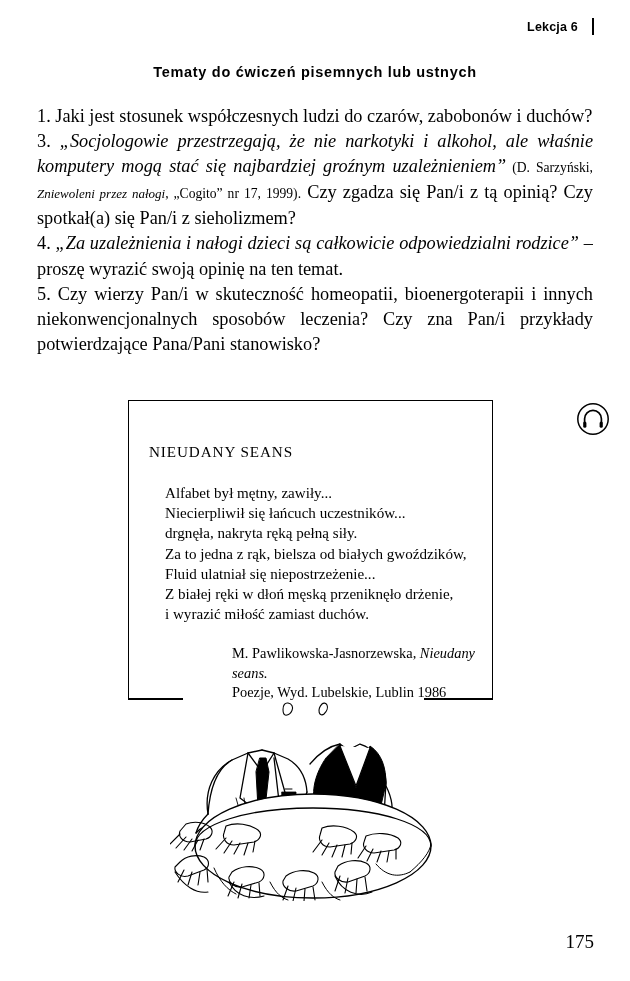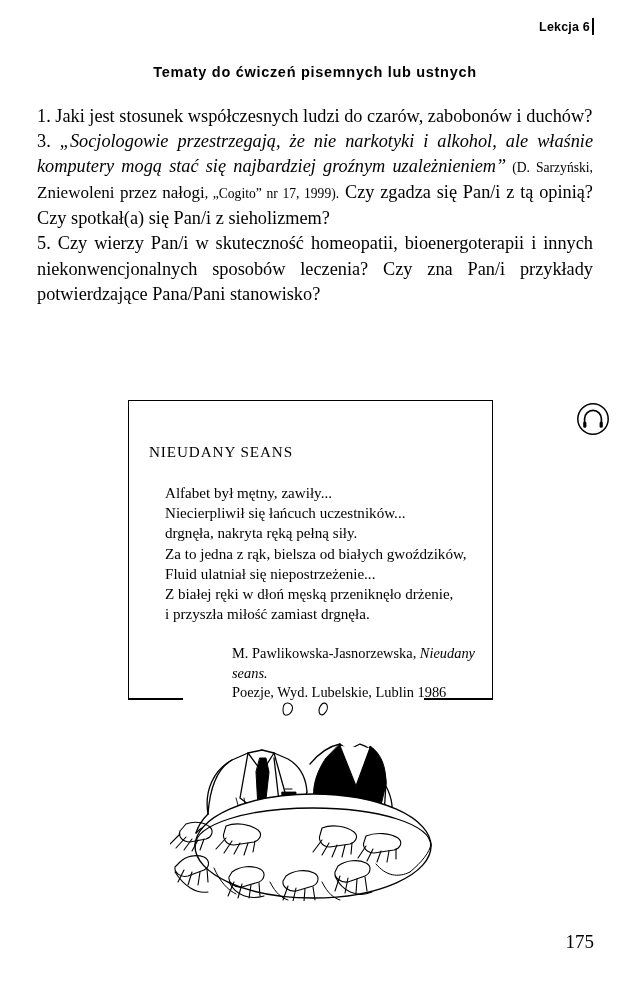--- a/index.html
+++ b/index.html
@@ -16,21 +16,21 @@
     overflow: hidden;
   }
 
   
   .header {
     position: absolute;
     top: 18px;
     right: 36px;
     display: flex;
     align-items: center;
-    gap: 2px;
+    gap: 14px;
   }
   .header-label {
     font-family: "Liberation Sans", sans-serif;
     font-weight: bold;
     font-size: 12.5px;
     letter-spacing: 0.2px;
   }
   .header-rule {
     width: 2px;
     height: 17px;
@@ -65,21 +65,22 @@
   .exercise {
     margin: 0 0 0 0;
   }
   .exercise + .exercise { margin-top: 0; }
   .q-italic { font-style: italic; }
   .cite {
     font-size: 13.6px;
     margin-top: 48px;
   }
   .cite-italic {
-    font-size: 17px;
+    font-size: 13px;
+    font-style: italic;
   }
 
   
   .audio-marker {
     position: absolute;
     left: 576px;
     top: 402px;
     width: 34px;
     height: 34px;
   }
@@ -187,20 +188,24 @@
     <span>1.</span>
     <span>Jaki jest stosunek współczesnych ludzi do czarów, zabobonów i duchów?</span>
   </p>
 
 
   <p class="exercise">
     <span>3.</span>
     <span class="q-italic">„Socjologowie przestrzegają, że nie narkotyki i alkohol, ale właśnie komputery mogą stać się najbardziej groźnym uzależnieniem”</span><span class="cite"> (D. Sarzyński, </span><span class="cite-italic">Zniewoleni przez nałogi</span><span class="cite">, „Cogito” nr 17, 1999).</span><span> Czy zgadza się Pan/i z tą opinią? Czy spotkał(a) się Pan/i z sieholizmem?</span>
   </p>
 
+  <p class="exercise">
+    <span>4.</span>
+    <span class="q-italic">„Za uzależnienia i nałogi dzieci są całkowicie odpowiedzialni rodzice”</span><span> – proszę wyrazić swoją opinię na ten temat.</span>
+  </p>
 
   <p class="exercise">
     <span>5.</span>
     <span>Czy wierzy Pan/i w skuteczność homeopatii, bioenergoterapii i innych niekonwencjonalnych sposobów leczenia? Czy zna Pan/i przykłady potwierdzające Pana/Pani stanowisko?</span>
   </p>
 
 </div>
 
 <div class="audio-marker">
   <svg viewBox="0 0 34 34" width="34" height="34" aria-hidden="true">
@@ -214,21 +219,21 @@
 <div class="poem-box">
   <div class="poem-inner">
     <div class="poem-title">NIEUDANY SEANS</div>
     <div class="poem-body">
       <div class="poem-line">Alfabet był mętny, zawiły...</div>
       <div class="poem-line">Niecierpliwił się łańcuch uczestników...</div>
       <div class="poem-line">drgnęła, nakryta ręką pełną siły.</div>
       <div class="poem-line">Za to jedna z rąk, bielsza od białych gwoździków,</div>
       <div class="poem-line">Fluid ulatniał się niepostrzeżenie...</div>
       <div class="poem-line">Z białej ręki w dłoń męską przeniknęło drżenie,</div>
-      <div class="poem-line">i przyszła miłość zamiast drgnęła.</div>
+      <div class="poem-line">i wyrazić miłość zamiast duchów.</div>
     </div>
     <div class="poem-source">
       <div><span>M. Pawlikowska-Jasnorzewska, </span><span class="src-italic">Nieudany seans.</span></div>
       <div>Poezje, Wyd. Lubelskie, Lublin 1986</div>
     </div>
   </div>
 </div>
 <div class="box-bottom-left"></div>
 <div class="box-bottom-right"></div>
 

